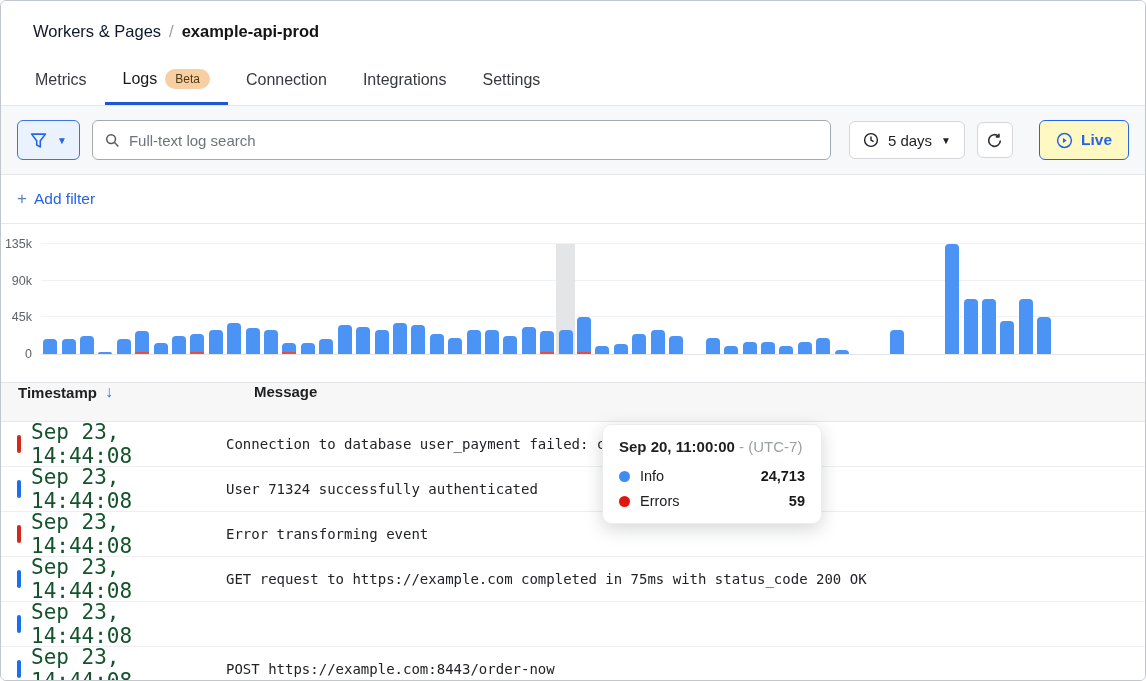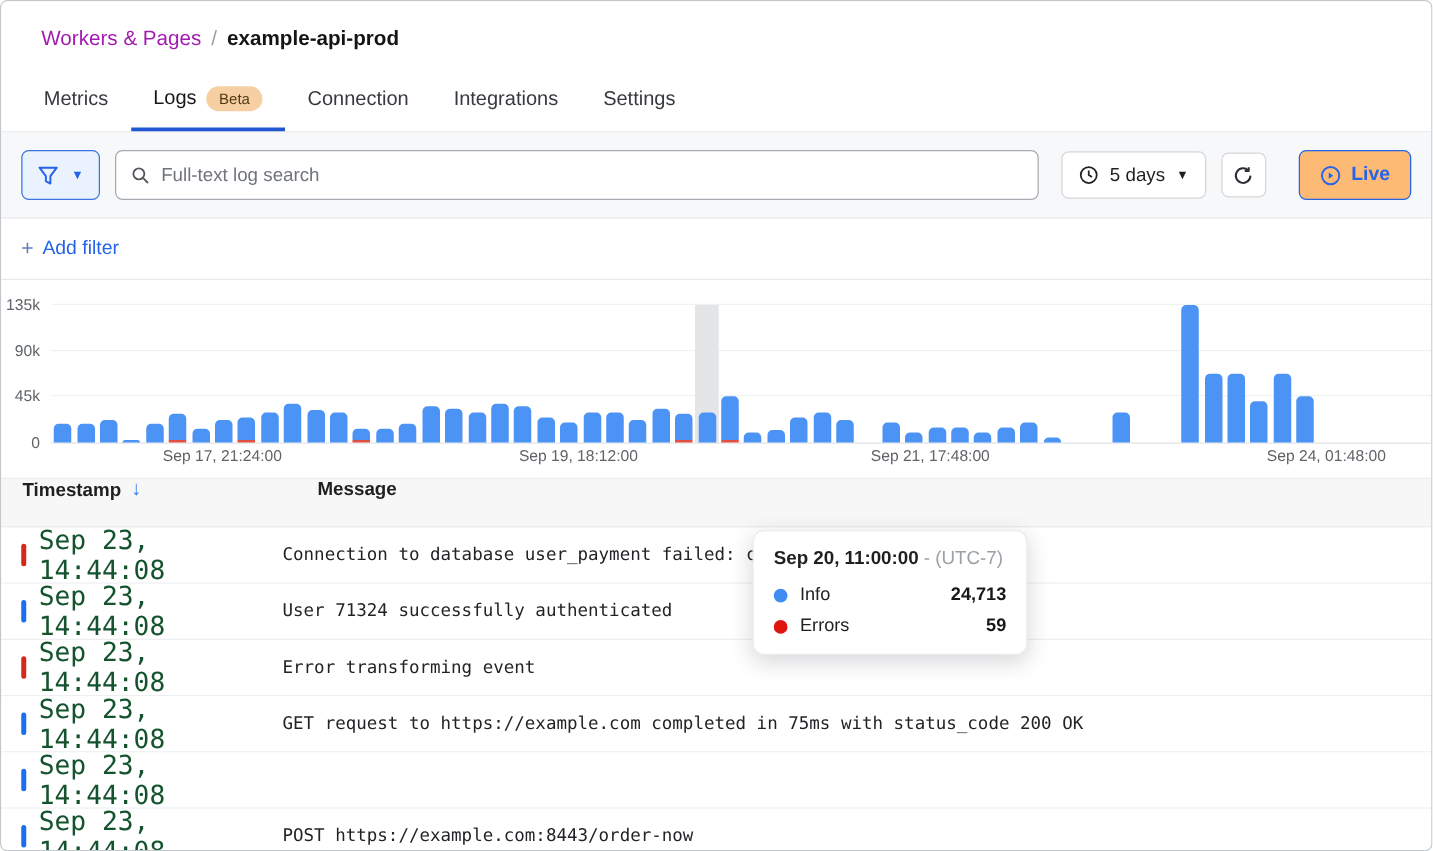--- a/index.html
+++ b/index.html
@@ -3,21 +3,21 @@
 <meta charset="utf-8">
 <style>
   * { margin:0; padding:0; box-sizing:border-box; }
   html,body { width:1146px; height:681px; }
   body { font-family:"Liberation Sans", sans-serif; background:#fff; color:#1d1f20; }
   .page { width:1146px; height:681px; border:1px solid #c2c7cd; border-radius:6px; overflow:hidden; background:#fff; position:relative; }
 
   
   .header { padding:0 0 0 0; background:#fff; border-bottom:1px solid #e4e6e9; }
   .breadcrumb { padding:21px 32px 0 32px; font-size:16.5px; }
-  .bc-section { color:#a21caf; cursor:pointer;text-align:right; }
+  .bc-section { color:#0f172a; cursor:pointer;text-align:right; }
   .bc-sep { color:#9aa0a6; margin:0 8px; }
   .bc-current { color:#131416; font-weight:bold; }
   .tabs-row { display:flex; align-items:flex-end; justify-content:space-between; padding:0 16px 0 16px; margin-top:18px; }
   .tabs { display:flex; align-items:flex-end; }
   .tab { padding:10px 18px 13px 18px; font-size:16px; color:#36393f; cursor:pointer; display:flex; align-items:center; gap:8px; border-bottom:3px solid transparent; }
   .tab.active { color:#17181a; border-bottom-color:#2156d3; }
   .tab-badge { background:#f6cfa2; color:#4f3a15; font-size:12px; padding:3px 10px; border-radius:999px; }
   .header-actions { display:flex; align-items:center; gap:22px; padding-bottom:10px; }
   .visit-link { display:flex; align-items:center; gap:7px; color:#2563eb; font-size:15px; cursor:pointer; text-decoration:none; }
   .btn-edit-code { display:flex; align-items:center; gap:9px; border:1px solid #2e63d9; color:#2563eb; background:#fff; font-size:15px; padding:8px 16px; border-radius:6px; cursor:pointer; font-family:inherit; }
@@ -25,21 +25,21 @@
 
   
   .filter-strip { display:flex; align-items:center; gap:12px; padding:14px 16px; background:#f7f8f9; border-bottom:1px solid #e5e7ea; }
   .filter-btn { display:flex; align-items:center; gap:10px; background:#eaf2fd; border:1px solid #3b74e0; border-radius:6px; padding:8px 12px; cursor:pointer; height:40px; }
   .search-box { flex:1; display:flex; align-items:center; gap:9px; background:#fff; border:1px solid #a5aab1; border-radius:6px; height:40px; padding:0 12px; margin-right:6px; }
   .search-box input { border:none; outline:none; flex:1; font-size:15px; color:#1d1f20; font-family:inherit; background:transparent; }
   .search-box input::placeholder { color:#6f747b; }
   .right-controls { display:flex; align-items:center; gap:12px; }
   .btn-time { display:flex; align-items:center; gap:9px; background:#fff; border:1px solid #d4d6da; border-radius:6px; height:38px; padding:0 13px; font-size:15px; color:#1f2023; cursor:pointer; font-family:inherit; }
   .btn-refresh { width:36px; height:36px; background:#fff; border:1px solid #d4d6da; border-radius:6px; display:flex; align-items:center; justify-content:center; cursor:pointer; margin-right:14px; }
-  .btn-live { display:flex; align-items:center; gap:8px; background:#fdba74; border:1px solid #2563eb; color:#2563eb; border-radius:6px; height:40px; padding:0 16px; font-size:15.5px; font-weight:bold; cursor:pointer; font-family:inherit; }
+  .btn-live { display:flex; align-items:center; gap:8px; background:#fef9c3; border:1px solid #2563eb; color:#2563eb; border-radius:6px; height:40px; padding:0 16px; font-size:15.5px; font-weight:bold; cursor:pointer; font-family:inherit; }
   .caret { font-size:10px; color:#1f2023; }
   .caret.blue { color:#2563eb; }
 
   
   .addfilter-row { display:flex; align-items:center; gap:7px; padding:14px 16px; border-bottom:1px solid #e7e9ec; color:#2563eb; font-size:15.5px; cursor:pointer; background:#fff; }
   .plus-glyph { font-size:17px; color:#5f7fbe; }
 
   
   .chart { position:relative; height:158px; background:#fff; }
   .y-axis { position:absolute; left:0; top:20px; width:38px; height:110px; }
@@ -426,26 +426,20 @@
               <div class="bar-info" style="height: 33.3333%; background: rgb(75, 147, 245);"></div>
             </div>
           </div>
           <div class="slot"></div>
           <div class="slot"></div>
           <div class="slot"></div>
           <div class="slot"></div>
           <div class="slot"></div>
         </div>
     </div>
-    <div class="x-labels" id="xlabels">
-        <span class="x-tick" style="left: 12.4%;">Sep 17, 21:24:00</span>
-        <span class="x-tick" style="left: 38.2%;">Sep 19, 18:12:00</span>
-        <span class="x-tick" style="left: 63.7%;">Sep 21, 17:48:00</span>
-        <span class="x-tick" style="left: 92.4%;">Sep 24, 01:48:00</span>
-      </div>
 
     <div class="tooltip">
       <div class="tt-title-row">
         <span class="tt-title">Sep 20, 11:00:00</span>
         <span class="tt-suffix">- (UTC-7)</span>
       </div>
       <div id="tt-rows">
           <div class="tt-row">
             <span class="tt-dot" style="background: rgb(63, 140, 243);"></span>
             <span class="tt-label">Info</span>

